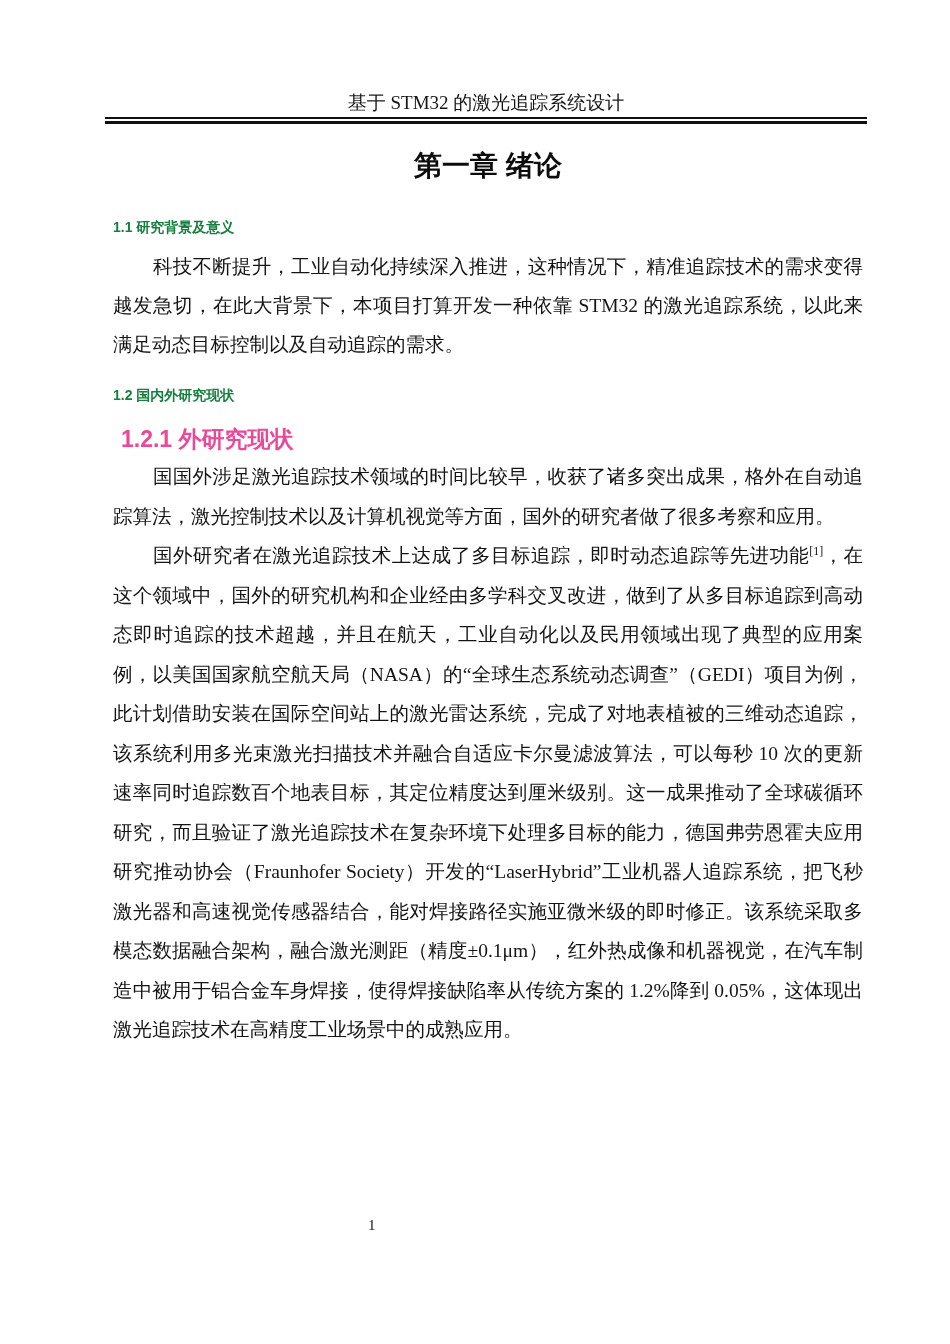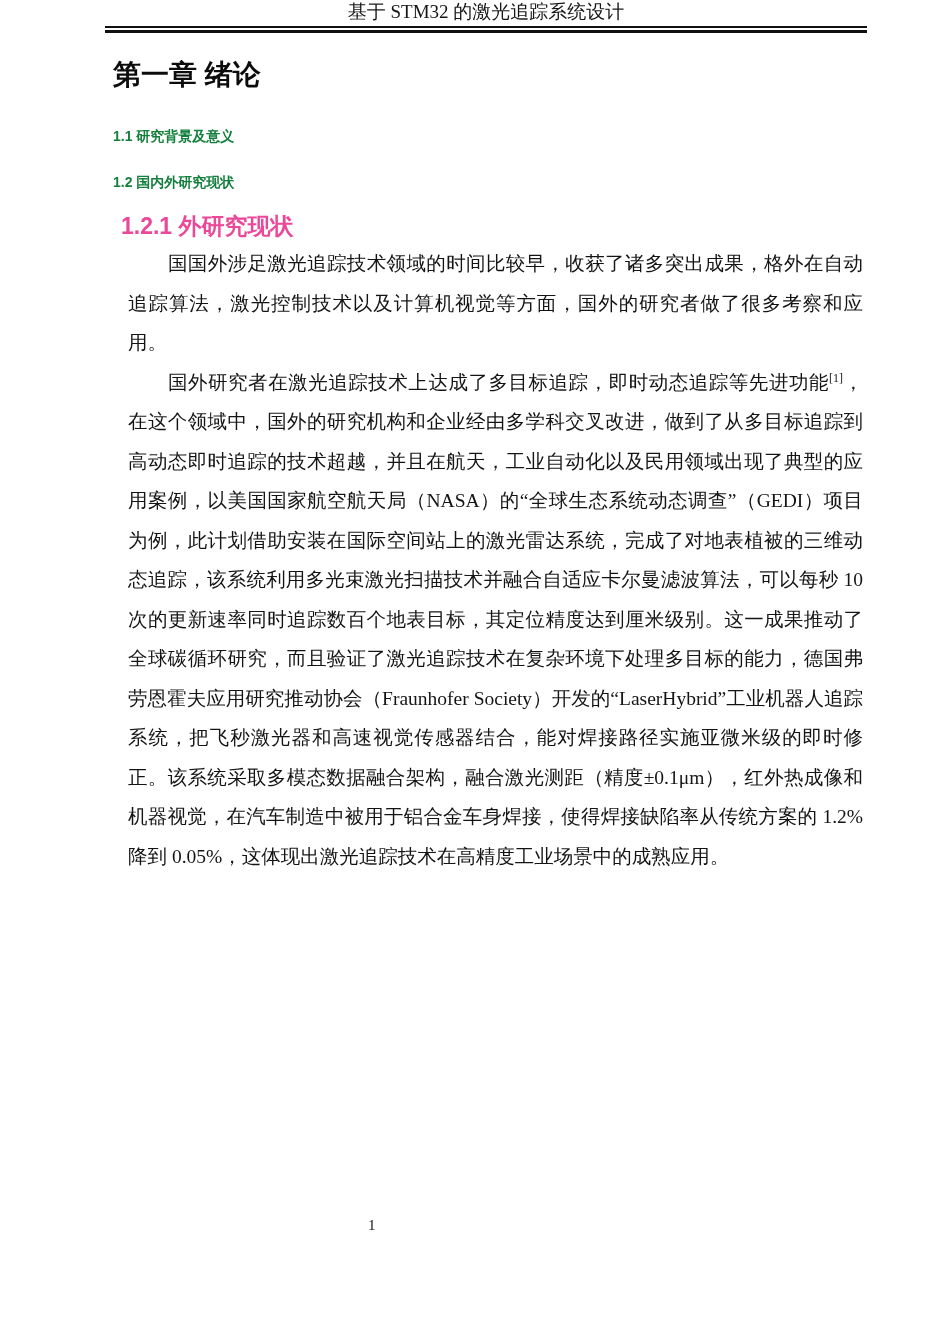--- a/index.html
+++ b/index.html
@@ -15,39 +15,40 @@
   }
   .page {
     position: relative;
     width: 950px;
     height: 1344px;
     background: #ffffff;
     overflow: hidden;
   }
   .running-header {
     margin: 0 83px 0 105px;
+    padding-top: 91px;
   }
   .header-title {
     text-align: center;
     font-size: 19px;
     line-height: 24px;
     color: #151515;
   }
   .header-rule {
     margin-top: 2px;
     height: 2px;
     border-top: 2px solid #101010;
     border-bottom: 3px solid #101010;
   }
   .content {
     margin: 0 87px 0 113px;
   }
   .chapter-title {
     margin: 24px 0 0 0;
-    text-align: left;
+    text-align: center;
     font-family: "Liberation Sans", sans-serif;
     font-weight: bold;
     font-size: 28px;
     line-height: 36px;
     color: #0c0c0c;
   }
   .h-section {
     margin: 28px 0 0 0;
     font-family: "Liberation Sans", sans-serif;
     font-weight: bold;
@@ -72,21 +73,20 @@
     line-height: 39px;
     text-align: justify;
     text-indent: 40px;
     color: #141414;
   }
   p.body.first-after-heading {
     margin-top: 5px;
   }
   p.body.wide {
     line-height: 39.5px;
-    margin-left: 15px;
   }
   sup.cite {
     font-size: 12px;
     line-height: 0;
     vertical-align: super;
   }
   .page-number {
     position: absolute;
     left: 368px;
     top: 1216px;
@@ -104,20 +104,21 @@
     <div class="header-title">基于 STM32 的激光追踪系统设计</div>
     <div class="header-rule"></div>
   </div>
 
   <div class="content">
 
     <h1 class="chapter-title">第一章 绪论</h1>
 
     <h2 class="h-section">1.1 研究背景及意义</h2>
 
+    <p class="body first-after-heading">科技不断提升，工业自动化持续深入推进，这种情况下，精准追踪技术的需求变得越发急切，在此大背景下，本项目打算开发一种依靠 STM32 的激光追踪系统，以此来满足动态目标控制以及自动追踪的需求。</p>
 
 
     <h2 class="h-section second">1.2 国内外研究现状</h2>
 
     <h3 class="h-subsection">1.2.1 外研究现状</h3>
 
     <p class="body first-after-heading wide">国国外涉足激光追踪技术领域的时间比较早，收获了诸多突出成果，格外在自动追踪算法，激光控制技术以及计算机视觉等方面，国外的研究者做了很多考察和应用。</p>
 
     <p class="body wide"><span>国外研究者在激光追踪技术上达成了多目标追踪，即时动态追踪等先进功能</span><sup class="cite">[1]</sup><span>，在这个领域中，国外的研究机构和企业经由多学科交叉改进，做到了从多目标追踪到高动态即时追踪的技术超越，并且在航天，工业自动化以及民用领域出现了典型的应用案例，以美国国家航空航天局（NASA）的“全球生态系统动态调查”（GEDI）项目为例，此计划借助安装在国际空间站上的激光雷达系统，完成了对地表植被的三维动态追踪，该系统利用多光束激光扫描技术并融合自适应卡尔曼滤波算法，可以每秒 10 次的更新速率同时追踪数百个地表目标，其定位精度达到厘米级别。这一成果推动了全球碳循环研究，而且验证了激光追踪技术在复杂环境下处理多目标的能力，德国弗劳恩霍夫应用研究推动协会（Fraunhofer Society）开发的“LaserHybrid”工业机器人追踪系统，把飞秒激光器和高速视觉传感器结合，能对焊接路径实施亚微米级的即时修正。该系统采取多模态数据融合架构，融合激光测距（精度±0.1μm），红外热成像和机器视觉，在汽车制造中被用于铝合金车身焊接，使得焊接缺陷率从传统方案的 1.2%降到 0.05%，这体现出激光追踪技术在高精度工业场景中的成熟应用。</span></p>
 

